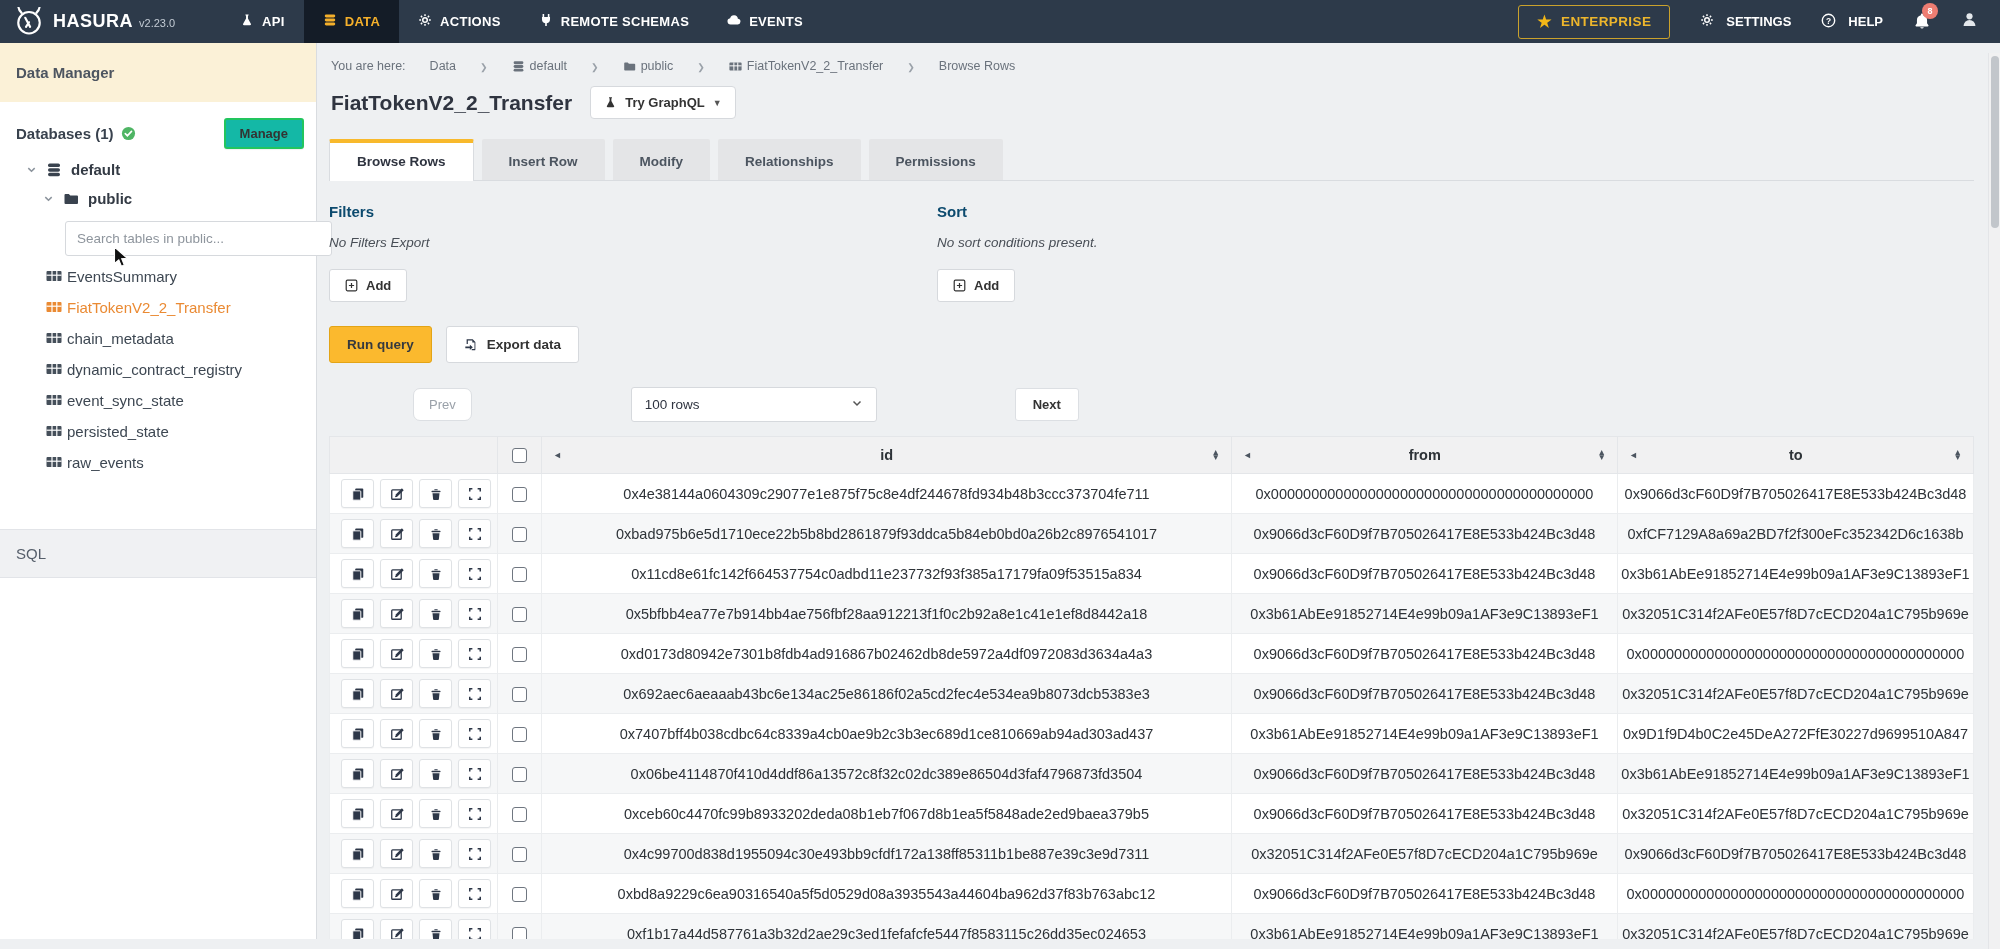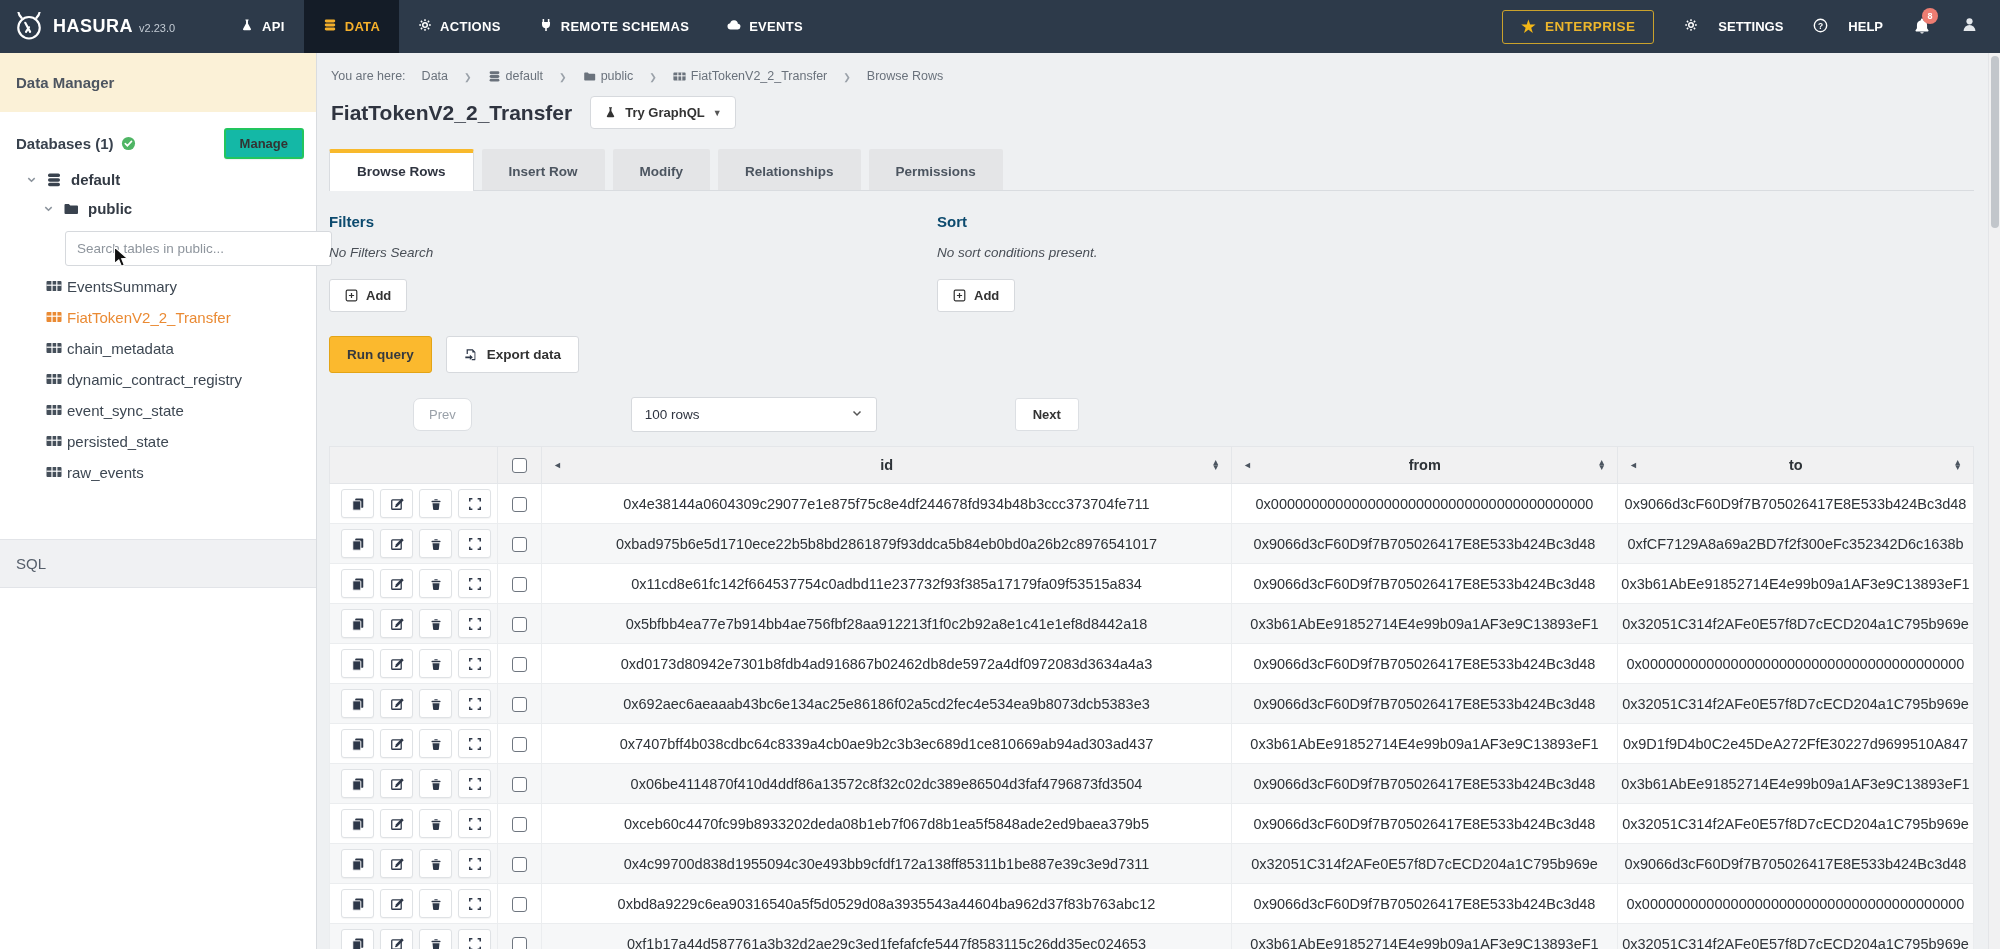--- a/index.html
+++ b/index.html
@@ -1,32 +1,32 @@
 <!DOCTYPE html>
 <html><head>
 <meta charset="utf-8">
 <style>
   * { margin:0; padding:0; box-sizing:border-box; }
   html,body { width:2000px; height:949px; overflow:hidden; }
   body { font-family:"Liberation Sans", sans-serif; background:#eef0f2; position:relative; }
 
   
-  .nav { height:53px; background:#2d3a4a; display:flex; align-items:center; justify-content:space-between; padding:0 22px 0 14px; }
+  .nav { height:43px; background:#2d3a4a; display:flex; align-items:center; justify-content:space-between; padding:0 22px 0 14px; }
   .nav-left { display:flex; align-items:center; height:100%; }
   .logo { display:flex; align-items:center; margin-right:9px; }
   .brand { color:#ffffff; font-weight:bold; font-size:18px; letter-spacing:.5px; }
   .version { color:#c3cbd4; font-size:11px; margin-left:6px; margin-top:2px; }
   .nav-items { display:flex; margin-left:46px; height:100%; }
   .nav-item { display:flex; align-items:center; gap:8px; padding:0 19px; color:#fff; font-weight:bold; font-size:13px; letter-spacing:.3px; cursor:pointer; height:100%; }
   .nav-item svg { width:14px; height:14px; }
   .nav-item.active { background:#141c27; color:#f5b02b; }
   .nav-right { display:flex; align-items:center; gap:30px; height:100%; }
   .enterprise { display:flex; align-items:center; gap:9px; border:1px solid #caa22c; border-radius:3px; padding:8px 18px; color:#edb62c; font-weight:bold; font-size:13.5px; letter-spacing:.4px; cursor:pointer; }
   .enterprise .star { color:#f3b717; font-size:16px; line-height:1; }
-  .nav-util { display:flex; align-items:center; gap:20px; color:#fff; font-weight:bold; font-size:13px; cursor:pointer; }
+  .nav-util { display:flex; align-items:center; gap:12px; color:#fff; font-weight:bold; font-size:13px; cursor:pointer; }
   .bell { position:relative; cursor:pointer; margin-top:3px; }
   .badge { position:absolute; top:-9px; right:-7px; background:#ee7d72; color:#fff; border-radius:50%; min-width:16px; height:16px; font-size:9px; font-weight:bold; display:flex; align-items:center; justify-content:center; }
 
   
   .layout { display:flex; height:896px; }
 
   
   .sidebar { width:317px; background:#fff; border-right:1px solid #d9dce0; display:flex; flex-direction:column; flex:none; }
   .sidebar-header { background:#fbf1d7; padding:21px 16px; font-weight:bold; color:#4d5560; font-size:15px; }
   .sidebar-body { padding:16px 12px 26px 16px; position:relative; }
@@ -44,21 +44,21 @@
   .tbl-list { margin:12px 0 0 30px; }
   .tbl-item { display:flex; align-items:flex-start; gap:5px; color:#3d4752; font-size:15px; margin-bottom:14px; cursor:pointer; }
   .tbl-item svg { width:16px; height:16px; color:#454f5a; flex:none; }
   .tbl-item.active { color:#ea8a33; }
   .tbl-item.active svg { color:#ea8a33; }
   .sidebar-divider { border-top:1px solid #e2e4e8; margin-top:18px; }
   .sql-row { background:#f0f1f3; padding:15px 16px; color:#555e6a; font-size:15px; border-bottom:1px solid #e2e4e8; cursor:pointer; }
 
   
   .main { flex:1; padding:14px 26px 0 12px; position:relative; overflow:hidden; }
-  .breadcrumb { display:flex; align-items:center; gap:16px; color:#6a727c; font-size:12.5px; margin:2px 0 0 2px; }
+  .breadcrumb { display:flex; align-items:center; gap:24px; color:#6a727c; font-size:12.5px; margin:2px 0 0 2px; }
   .crumb { display:flex; align-items:center; gap:5px; cursor:pointer; }
   .crumb svg { width:13px; height:13px; color:#6a727c; }
   .crumb-sep { color:#9aa1a9; font-size:9px; margin-top:1px; }
   .title-row { display:flex; align-items:center; gap:18px; margin:13px 0 0 2px; }
   .page-title { font-size:21px; font-weight:bold; color:#2f3440; }
   .try-btn { display:flex; align-items:center; gap:8px; background:#fff; border:1px solid #d6d9dd; border-radius:4px; padding:8px 13px; font-size:13px; font-weight:bold; color:#333; cursor:pointer; }
   .try-btn svg { width:13px; height:13px; }
   .chev-down { color:#555; font-size:9px; }
 
   .tabs { display:flex; gap:8px; border-bottom:1px solid #d9dce0; margin-top:20px; }
@@ -380,21 +380,21 @@
         <div class="tab">Modify</div>
 
         <div class="tab">Relationships</div>
 
         <div class="tab">Permissions</div>
       </div>
 
     <div class="fs-row">
       <div class="fs-left">
         <div class="fs-heading">Filters</div>
-        <div class="fs-empty">No Filters Search</div>
+        <div class="fs-empty">No Filters Export</div>
         <button class="add-btn">
           <svg viewBox="0 0 16 16" fill="none" stroke="#333" stroke-width="1.5">
               <rect x="1.5" y="1.5" width="13" height="13" rx="1.5"></rect>
               <path d="M8 4.8v6.4M4.8 8h6.4"></path>
             </svg>
           <span>Add</span>
         </button>
       </div>
       <div class="fs-right">
         <div class="fs-heading">Sort</div>

